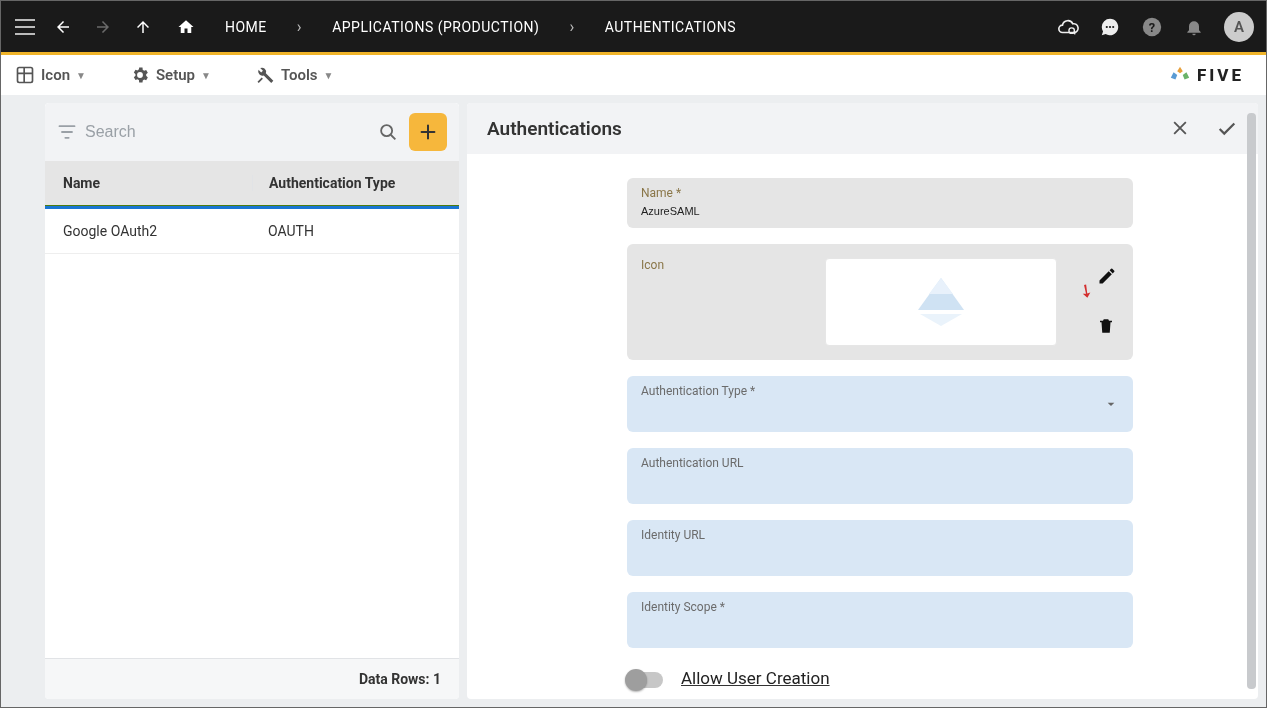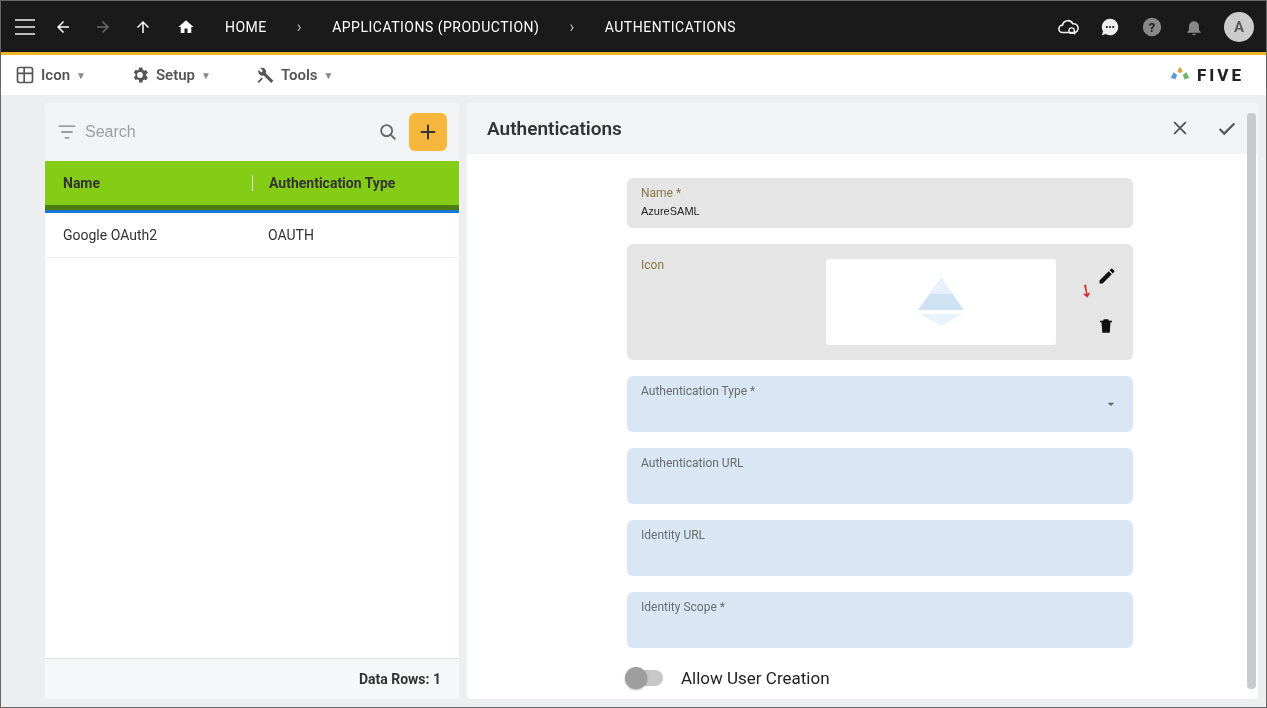--- a/index.html
+++ b/index.html
@@ -30,21 +30,21 @@
   
   
   .left-panel { width: 414px; background: #fff; border-radius: 4px; display: flex; flex-direction: column; overflow: hidden; margin-left: 36px; }
   .search-row { display: flex; align-items: center; padding: 10px 12px; background: #f2f3f5; border-radius: 4px 4px 0 0; }
   .search-row .filter-icon { width: 20px; height: 20px; margin-right: 8px; color: #888; }
   .search-input { flex: 1; border: none; background: transparent; font-size: 16px; color: #333; outline: none; }
   .search-input::placeholder { color: #9aa0a6; }
   .search-row .search-icon { color: #666; margin-right: 10px;}
   .add-btn { width: 38px; height: 38px; background: #f6b73c; border-radius: 6px; display: flex; align-items: center; justify-content: center; cursor: pointer; }
   
-  .table-header { display: flex; padding: 14px 18px; font-weight: 700; color: #333; background: #84cc16; border-bottom: 5px solid #4d7c0f; }
+  .table-header { display: flex; padding: 14px 18px; font-weight: 700; color: #333; background: #e5e5e5; border-bottom: 1px solid #4d7c0f; }
   .col-name { width: 50%; }
   .col-type { width: 50%; border-left: 1px solid #e1e3e6; padding-left: 16px; }
   .tab-underline { height: 3px; background: #1976d2; width: 100%; }
   .table-body { flex: 1; overflow: auto; }
   .table-row { display: flex; padding: 14px 18px; border-bottom: 1px solid #eee; cursor: pointer; justify-content: space-between; }
   .table-row .col-type { border-left: none; }
   .table-footer { padding: 12px 18px; text-align: right; font-weight: 700; color: #333; background: #f6f7f8; border-top: 1px solid #e1e3e6; }
   
   
   .right-panel { flex: 1; background: #fff; border-radius: 4px; display: flex; flex-direction: column; position: relative; }
@@ -66,21 +66,21 @@
   .field-input { border: none; background: transparent; font-size: 11px; color: #222; width: 100%; outline: none; }
   .field .dropdown-caret { position: absolute; right: 14px; top: 50%; transform: translateY(-50%); color: #666; }
   
   .icon-field { display: flex; align-items: center; gap: 20px; padding: 14px; }
   .icon-field .field-label { align-self: flex-start; }
   .icon-preview { width: 232px; height: 88px; background: #fff; border: 1px solid #e6e6e6; border-radius: 4px; display: flex; align-items: center; justify-content: center; margin-left: auto; }
   .icon-actions { display: flex; flex-direction: column; gap: 28px; align-items: center; margin-left: 20px; }
   .icon-action-btn { width: 22px; height: 22px; cursor: pointer; position: relative; }
   .arrow-annotation { position: absolute; left: -18px; top: 14px; color: #d32f2f; font-size: 18px; transform: rotate(35deg); pointer-events: none; }
   
-  .toggle-row { display: flex; align-items: center; gap: 18px; padding: 4px 0; }
+  .toggle-row { display: flex; align-items: flex-end; gap: 18px; padding: 4px 0; text-decoration: underline; }
   .toggle { width: 36px; height: 16px; background: #c7c7c7; border-radius: 10px; position: relative; cursor: pointer; }
   .toggle::after { content: ""; position: absolute; left: -2px; top: -3px; width: 22px; height: 22px; background: #9e9e9e; border-radius: 50%; box-shadow: 0 1px 2px rgba(0,0,0,0.3); }
   .toggle-label { font-size: 17px; color: #222; }
   
   svg { display: block; }
 </style>
 </head>
 <body>
 
 <div class="topbar">

